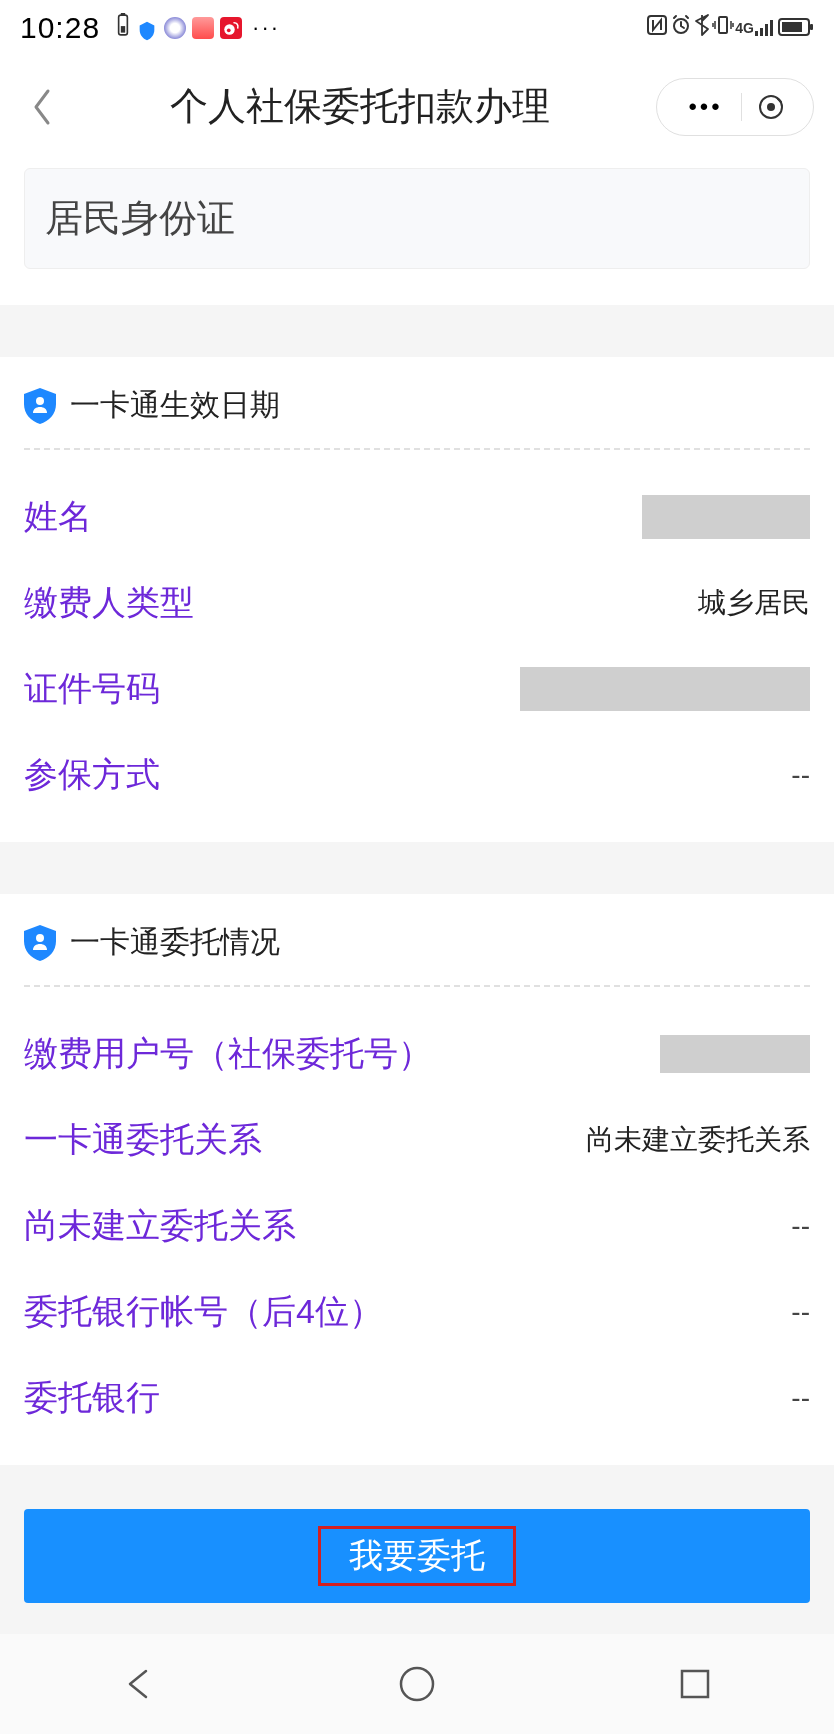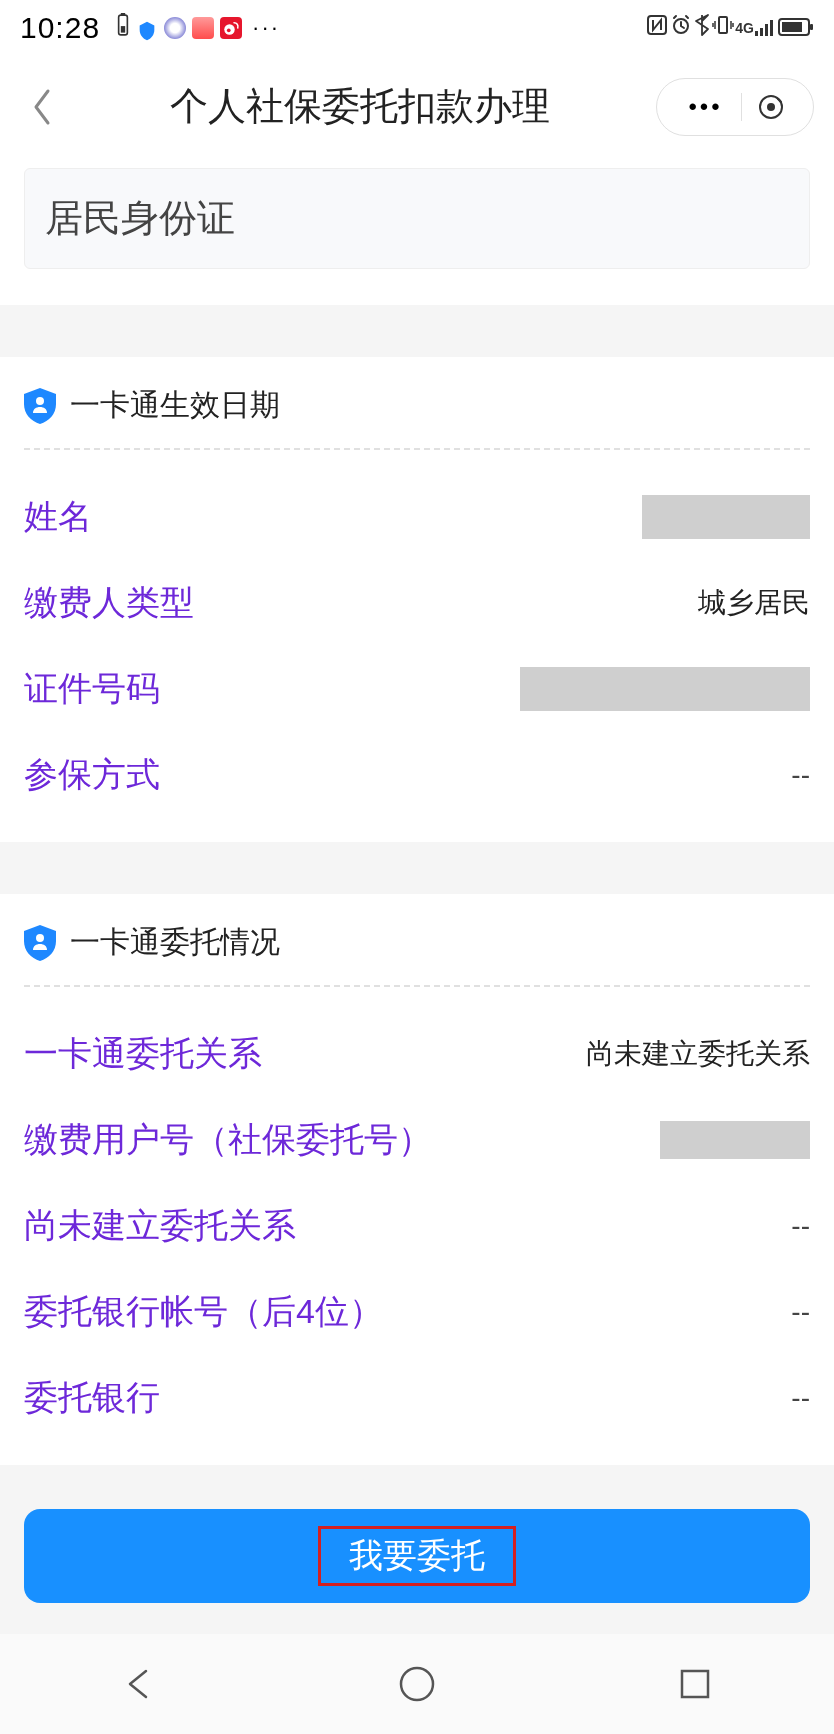--- a/index.html
+++ b/index.html
@@ -37,21 +37,21 @@
     
     .row { display: flex; align-items: center; justify-content: space-between; padding: 20px 0; min-height: 70px; }
     .row-label { font-size: 34px; color: #6d28d9; }
     .row-value { font-size: 28px; color: #222; }
     .row-value.dash { color: #444; }
     .row-redacted { width: 168px; height: 44px; background: #cfcfcf; }
     .row-redacted.wide { width: 290px; }
     .row-redacted.small { width: 150px; height: 38px; }
     
     .button-area { padding: 44px 24px 60px; }
-    .primary-btn { width: 100%; height: 94px; background: #1890ff; color: #fff; border: none; border-radius: 16px; font-size: 34px; font-weight: 500; position: relative; display: flex; align-items: center; justify-content: center; }
+    .primary-btn { width: 100%; height: 94px; background: #1890ff; color: #fff; border: none; border-radius: 4px; font-size: 34px; font-weight: 500; position: relative; display: flex; align-items: center; justify-content: center; }
     .primary-btn .red-box { position: absolute; border: 3px solid #d42020; padding: 4px 28px; }
     
     .sys-nav { position: absolute; bottom: 0; left: 0; right: 0; height: 100px; background: #fafafa; display: flex; align-items: center; justify-content: space-around; }
     .sys-nav-btn { width: 42px; height: 42px; display: flex; align-items: center; justify-content: center; color: #555; }
   </style>
 </head>
 <body>
 
 <div class="status-bar">
   <div class="status-left">
@@ -176,26 +176,26 @@
           <path fill="#1e88ff" d="M16 0L0 6v10c0 10 6.8 17 16 20 9.2-3 16-10 16-20V6L16 0z"></path>
           <circle cx="16" cy="13" r="4" fill="#fff"></circle>
           <path d="M9 25c0-4 3.1-6 7-6s7 2 7 6" fill="#fff"></path>
         </svg>
     </div>
     <div class="section-title">一卡通委托情况</div>
   </div>
   <hr class="section-divider">
 
   <div class="row">
+    <span class="row-label">缴费用户号（社保委托号）</span>
+    <span class="row-redacted small"></span>
+  </div>
+  <div class="row">
     <span class="row-label">一卡通委托关系</span>
     <span class="row-value">尚未建立委托关系</span>
-  </div>
-  <div class="row">
-    <span class="row-label">缴费用户号（社保委托号）</span>
-    <span class="row-redacted small"></span>
   </div>
   <div class="row">
     <span class="row-label">尚未建立委托关系</span>
     <span class="row-value dash">--</span>
   </div>
   <div class="row">
     <span class="row-label">委托银行帐号（后4位）</span>
     <span class="row-value dash">--</span>
   </div>
   <div class="row">

